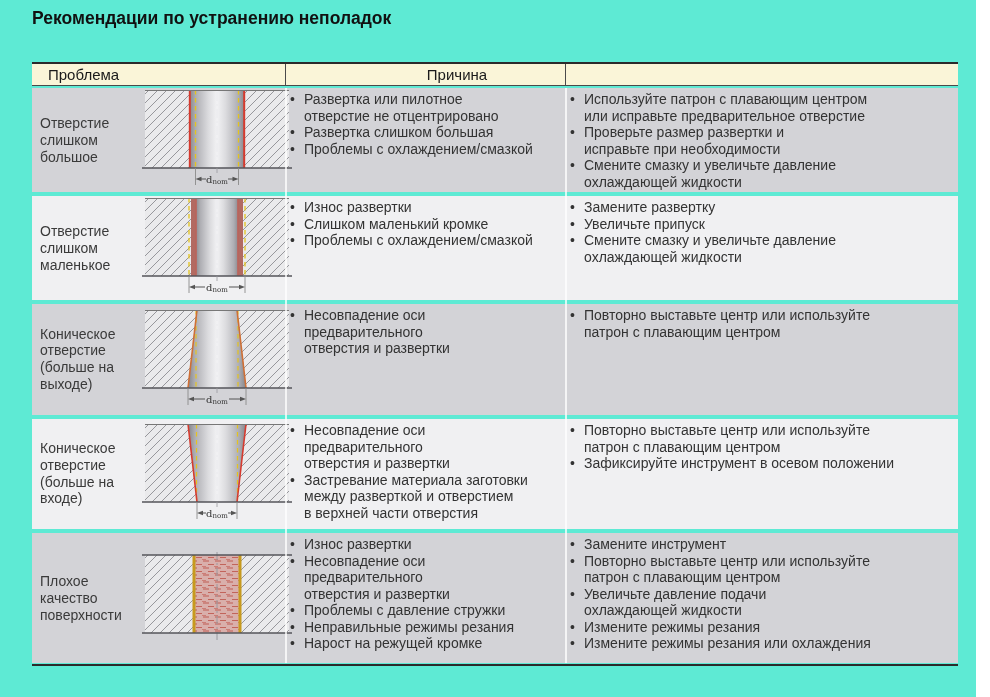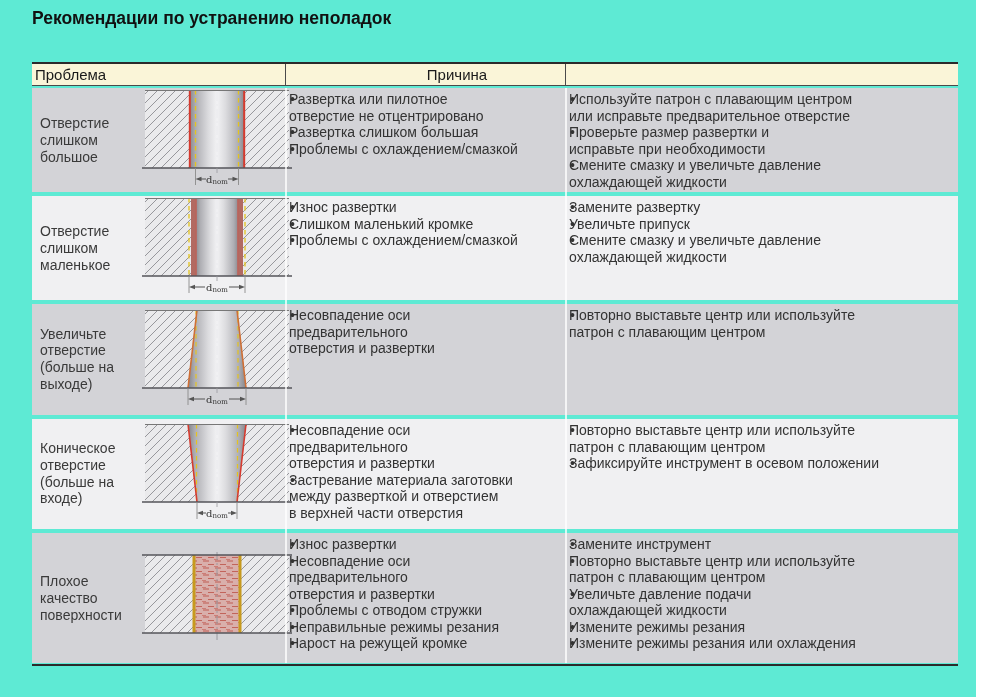--- a/index.html
+++ b/index.html
@@ -4,35 +4,35 @@
 <style>
   html,body{margin:0;padding:0;background:#fff;}
   body{font-family:"Liberation Sans",sans-serif;color:#333;}
   #page{position:relative;width:976px;height:697px;background:#5eead4;overflow:hidden;}
   #title{position:absolute;left:32px;top:8px;font-size:17.5px;font-weight:bold;color:#111;}
   #table{position:absolute;left:32px;top:62px;width:926px;height:606px;}
   
   #thead{position:absolute;left:0;top:0;width:926px;height:24px;background:#faf5d8;
          border-top:2px solid #2b2b2b;border-bottom:1px solid #4a4a4a;box-sizing:border-box;}
   .hcell{position:absolute;top:2px;font-size:15px;color:#1a1a1a;line-height:18px;}
-  #hc1{left:3px;text-align:right;}
+  #hc1{left:16px;text-align:right;}
   #hc2{left:253px;width:280px;text-align:center;padding-left:32px;}
   #hc3{left:533px;width:393px;text-align:center;margin-top:44px;}
   .hdiv{position:absolute;top:0;width:1px;height:21px;background:#4a4a4a;}
   
   .row{position:absolute;left:0;width:926px;}
   .row.dark{background:#d3d3d7;}
   .row.light{background:#f0f0f2;}
   .problem{position:absolute;left:8px;width:96px;top:50%;transform:translateY(-50%);
            font-size:14px;line-height:1.2;color:#3a3a3a;}
   .diagram{position:absolute;left:110px;top:50%;transform:translateY(-50%);width:150px;}
   ul.blist{position:absolute;top:3px;margin:0;padding:0;list-style:none;}
   ul.causes{left:255px;width:276px;}
   ul.solutions{left:535px;width:388px;}
-  ul.blist li{position:relative;padding-left:2px;margin:0;font-size:14px;line-height:16.5px;
+  ul.blist li{position:relative;padding-left:17px;margin:0;font-size:14px;line-height:16.5px;
               color:#333;white-space:pre-line;}
   ul.blist li::before{content:"\2022";position:absolute;left:3px;top:0;color:#333;}
   .colsep{position:absolute;top:26px;width:2px;height:575px;background:rgba(255,255,255,0.75);}
   #tbottom{position:absolute;left:0;top:602px;width:926px;height:2px;background:#2b2b2b;}
   .dimtext{font-family:"DejaVu Serif",serif;}
 </style>
 </head>
 <body>
 
 <div id="page">
@@ -146,21 +146,21 @@
       </ul>
       <ul class="blist solutions">
         <li>Замените развертку</li>
         <li>Увеличьте припуск</li>
         <li>Смените смазку и увеличьте давление
 охлаждающей жидкости</li>
       </ul>
     </div>
 
     <div class="row dark" style="top:242px;height:111px">
-      <div class="problem">Увеличьте отверстие (больше на выходе)</div>
+      <div class="problem">Коническое отверстие (больше на выходе)</div>
       <div class="diagram">
         <svg width="150" height="100" viewBox="0 0 150 100">
           <rect x="3" y="2" width="144" height="78" fill="#eaeaec"></rect>
           <rect x="3" y="2" width="144" height="78" fill="url(#hatch)"></rect>
           <polygon points="55,2 95,2 104,80 46,80" fill="url(#metal)"></polygon>
           <line x1="75" y1="4" x2="75" y2="78" stroke="#ececee" stroke-width="1.2" stroke-dasharray="9 3 2 3"></line>
           <line x1="54" y1="2" x2="54" y2="80" stroke="#e4c41e" stroke-width="1.2" stroke-dasharray="4.5 3.5"></line>
           <line x1="96" y1="2" x2="96" y2="80" stroke="#e4c41e" stroke-width="1.2" stroke-dasharray="4.5 3.5"></line>
           <line x1="55" y1="2" x2="46" y2="80" stroke="#cf6f35" stroke-width="1.6"></line>
           <line x1="95" y1="2" x2="104" y2="80" stroke="#cf6f35" stroke-width="1.6"></line>
@@ -238,21 +238,21 @@
           <line x1="98" y1="3" x2="98" y2="81" stroke="#c79a1e" stroke-width="3"></line>
           <line x1="0" y1="3" x2="150" y2="3" stroke="#55555a" stroke-width="1.5"></line>
           <line x1="0" y1="81" x2="150" y2="81" stroke="#55555a" stroke-width="1.5"></line>
         </svg>
       </div>
       <ul class="blist causes">
         <li>Износ развертки</li>
         <li>Несовпадение оси
 предварительного
 отверстия и развертки</li>
-        <li>Проблемы с отводом стружки</li>
+        <li>Проблемы с давление стружки</li>
         <li>Неправильные режимы резания</li>
         <li>Нарост на режущей кромке</li>
       </ul>
       <ul class="blist solutions">
         <li>Замените инструмент</li>
         <li>Повторно выставьте центр или используйте
 патрон с плавающим центром</li>
         <li>Увеличьте давление подачи
 охлаждающей жидкости</li>
         <li>Измените режимы резания</li>

